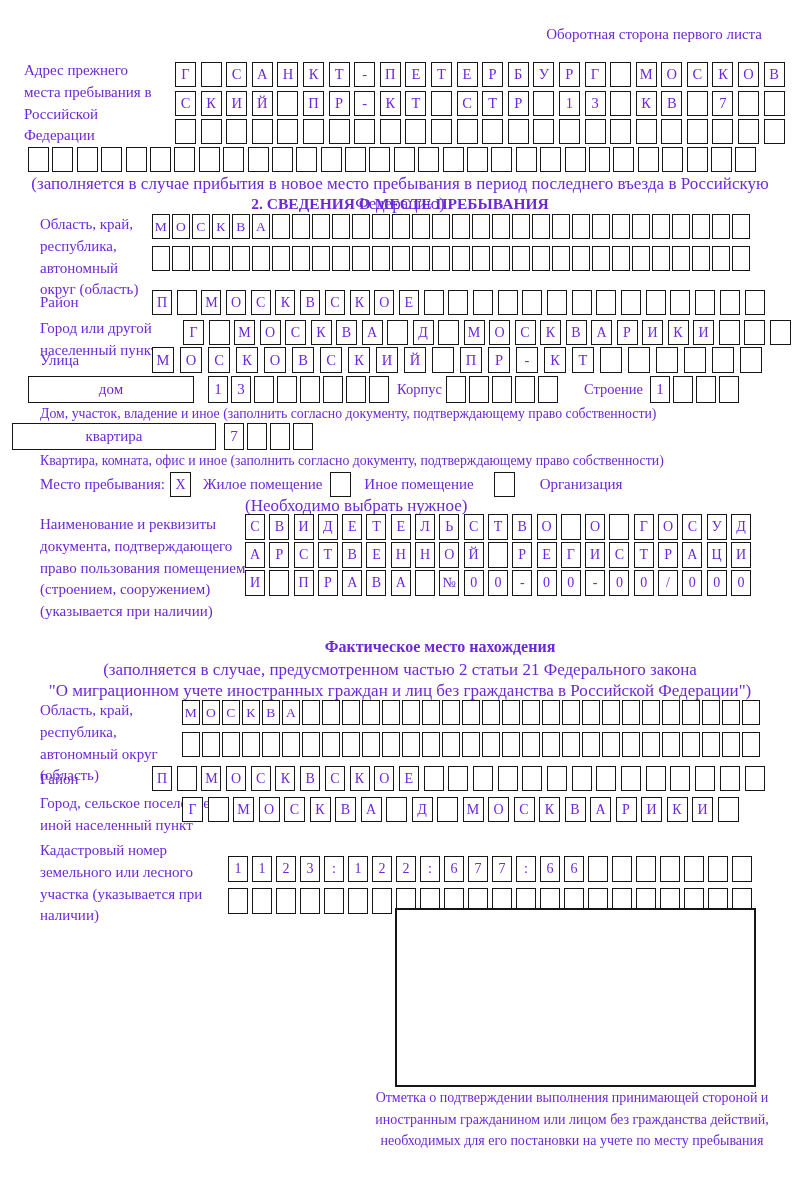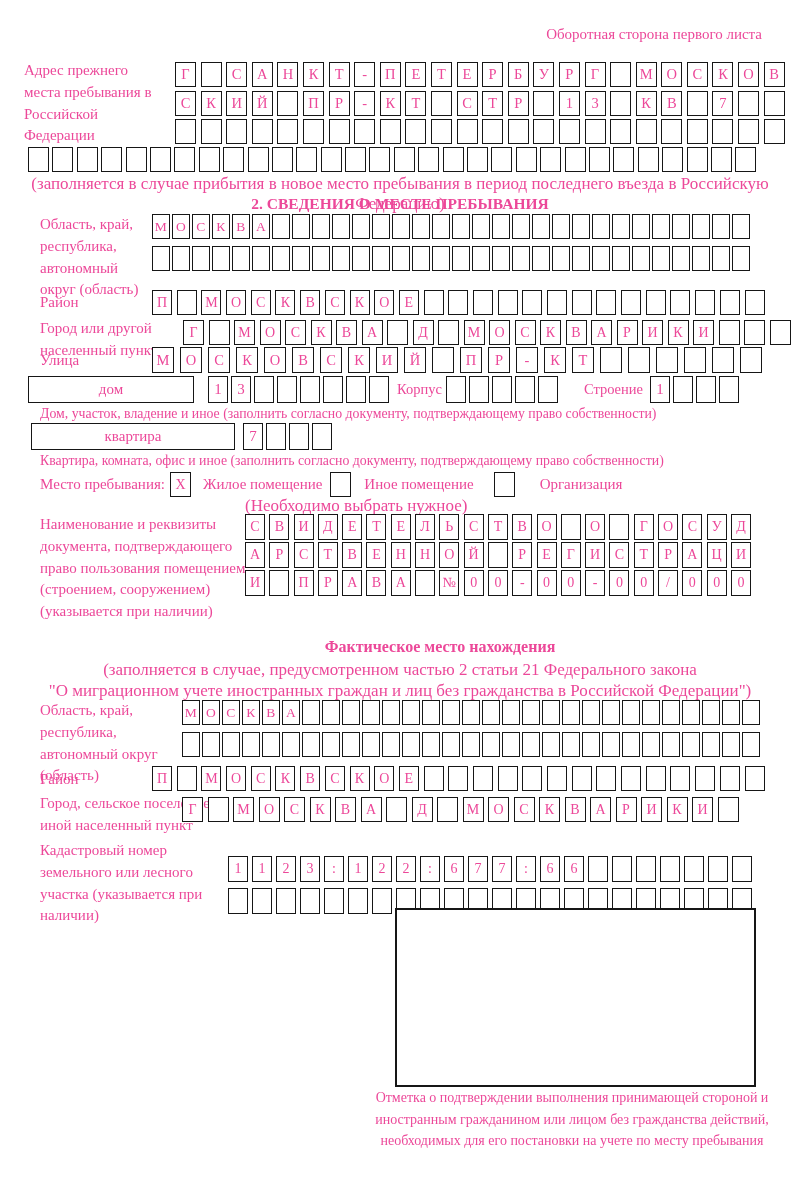--- a/index.html
+++ b/index.html
@@ -1,16 +1,16 @@
 <!DOCTYPE html>
 <html><head>
 <meta charset="utf-8">
 <style>
   html,body{margin:0;padding:0;background:#fff;}
-  .page{position:relative;width:800px;height:1180px;background:#fff;color:#ec4899;
+  .page{position:relative;width:800px;height:1180px;background:#fff;color:#6d28d9;
         font-family:"Liberation Serif",serif;overflow:hidden;}
   .abs{position:absolute;}
   .label{font-size:15px;line-height:1.45;}
   .small{font-size:17px;}
   .bold{font-weight:bold;}
   .center{left:0;width:100%;text-align:center;}
   .boxrow{position:absolute;display:flex;}
   .boxrow span{box-sizing:border-box;border:1.6px solid #161616;display:flex;
                align-items:center;justify-content:center;font-size:14.5px;line-height:1;
                background:#fff;}
@@ -324,21 +324,21 @@
     <div class="label" style="margin-left:26px;font-size:14.5px;">Строение</div>
     <div class="boxrow ch" style="position:static;margin-left:7px;">
         <span>1</span>
         <span></span>
         <span></span>
         <span></span>
       </div>
   </div>
   <div class="abs small" style="left:40px;top:406px;font-size:13.8px;">Дом, участок, владение и иное (заполнить согласно документу, подтверждающему право собственности)</div>
 
-  <div class="inline-row" style="left:31px;top:423px;">
+  <div class="inline-row" style="left:12px;top:423px;">
     <div class="typebox" style="width:204px;">квартира</div>
     <div class="boxrow ch" style="position:static;margin-left:8px;">
         <span>7</span>
         <span></span>
         <span></span>
         <span></span>
       </div>
   </div>
   <div class="abs small" style="left:40px;top:453px;font-size:13.8px;">Квартира, комната, офис и иное (заполнить согласно документу, подтверждающему право собственности)</div>
 

